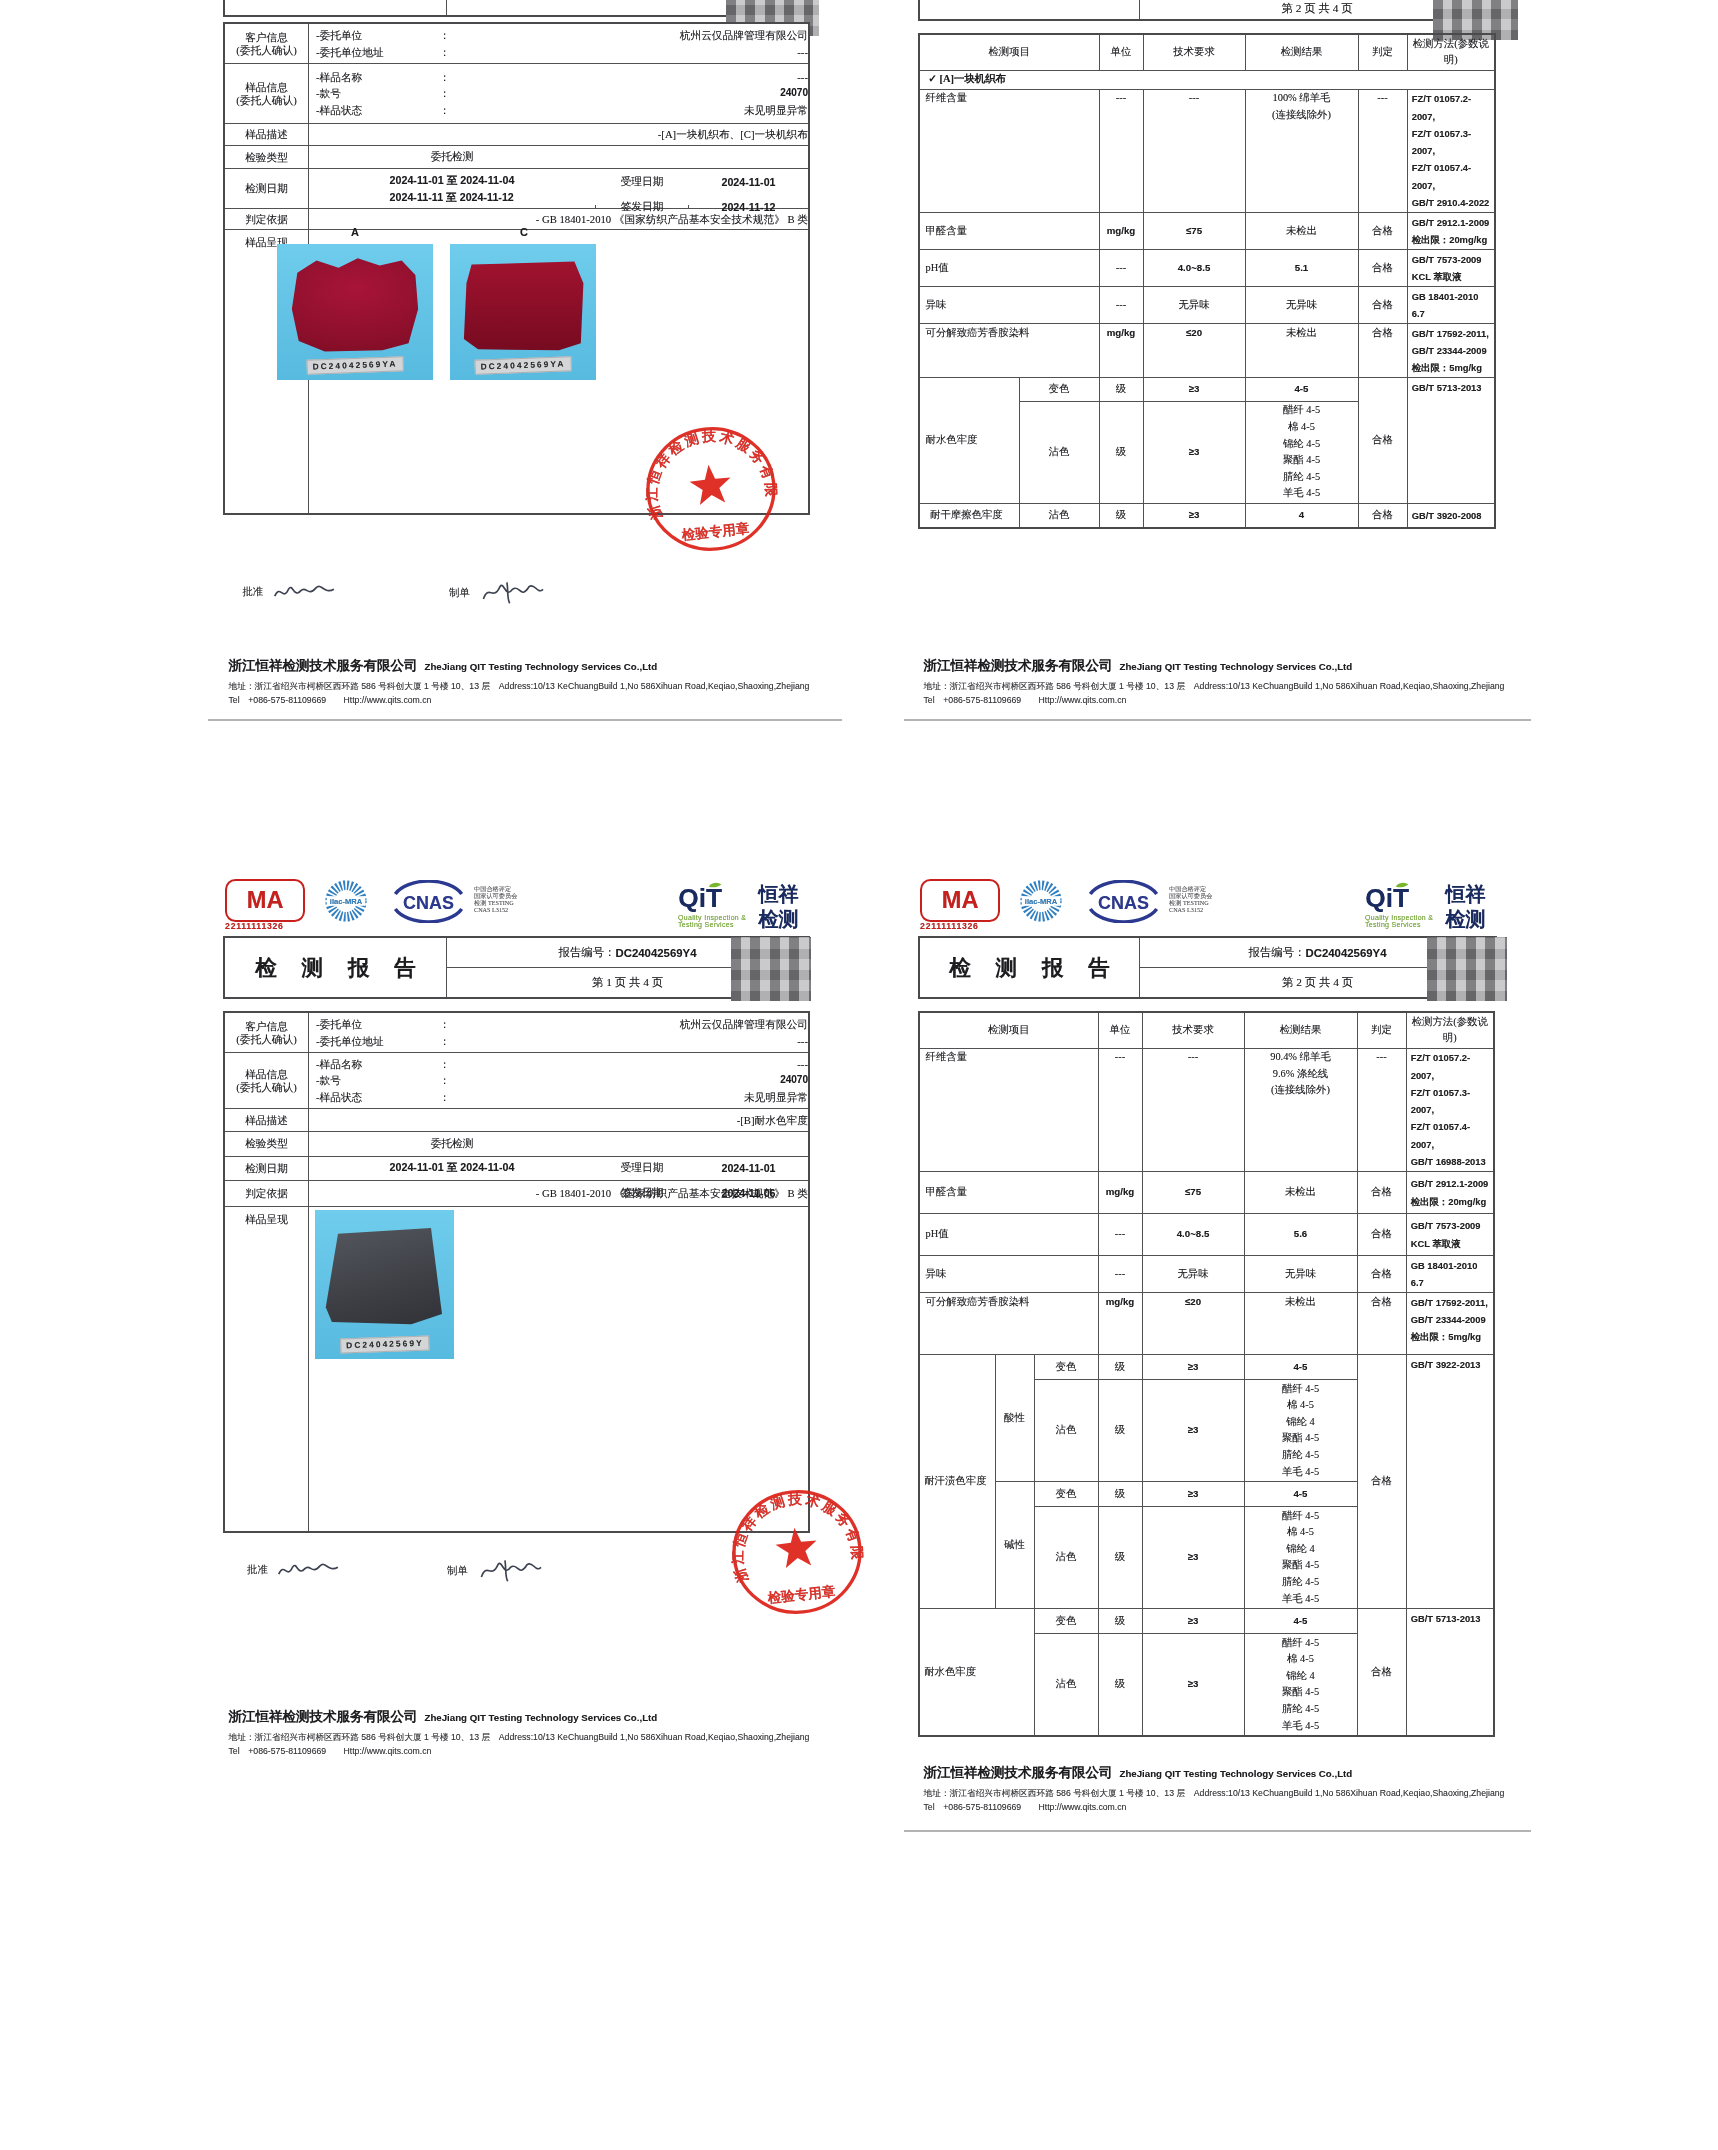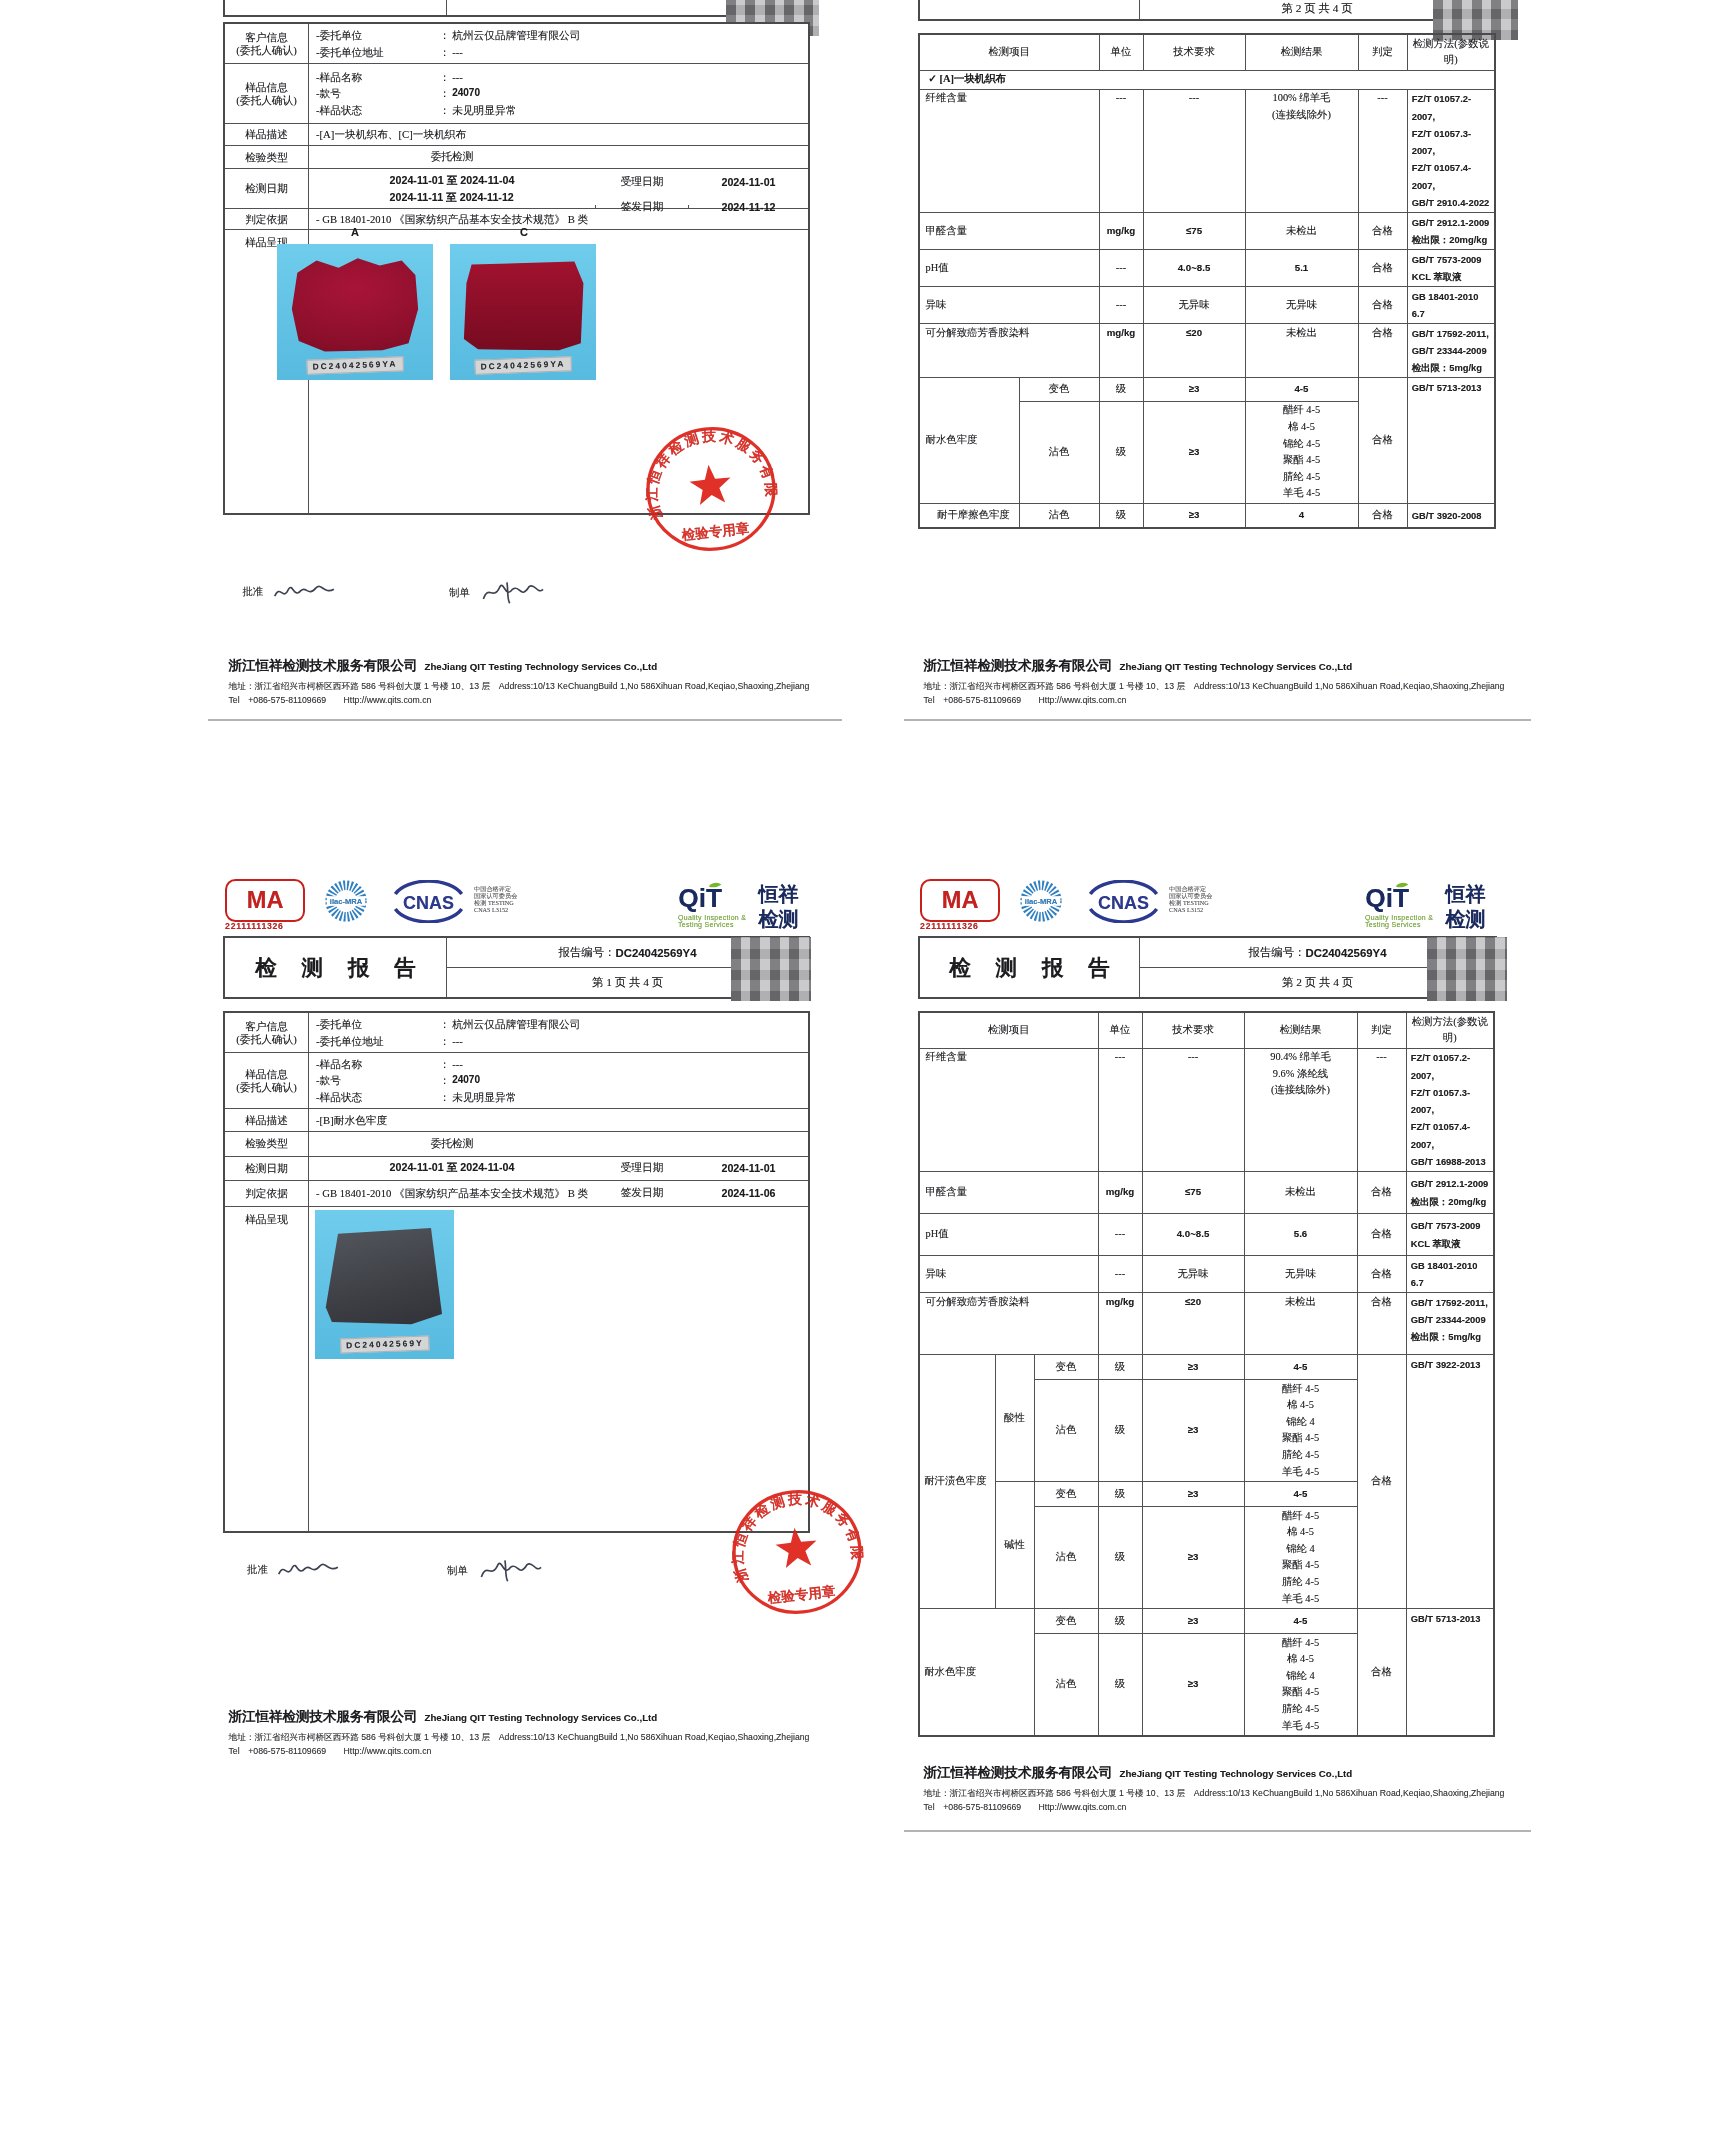--- a/index.html
+++ b/index.html
@@ -13,21 +13,21 @@
   table{border-collapse:collapse;table-layout:fixed;}
   
   .itable{border:2.1px solid #4a4a4c;background:#fff;}
   .irow{display:flex;border-top:1.4px solid #515154;align-items:stretch;}
   .irow:first-child{border-top:none;}
   .ilabel{width:83px;flex:0 0 83px;border-right:1.4px solid #515154;display:flex;align-items:center;justify-content:center;text-align:center;white-space:pre-line;font-size:10.7px;line-height:13px;}
   .ibody{flex:1;display:flex;flex-direction:column;justify-content:center;padding:1.4px 0;}
   .fline{display:flex;align-items:center;font-size:10.7px;line-height:16.6px;}
   .flab{width:121px;flex:0 0 121px;padding-left:7px;text-align:left;}
   .fcolon{width:15.2px;flex:0 0 15.2px;text-align:center;}
-  .fval{flex:1;text-align:left;}
+  .fval{flex:1;text-align:right;}
   .c4{flex:1;display:flex;align-items:stretch;}
   .c4 > div{display:flex;align-items:center;justify-content:center;font-size:10.7px;}
   .bdl{border-left:1.4px solid #515154;margin-top:36px;}
   .vbold{font-family:"Liberation Sans",sans-serif;font-weight:bold;font-size:10px;}
   
   .res{font-size:10.4px;line-height:16.6px;}
   .res td{font-size:10.4px;}
   .res .hd{font-size:10.4px;}
   td.mth{text-align:left;padding-left:4.2px;font-family:"Liberation Sans",sans-serif;font-size:9.4px;line-height:17.3px;font-weight:bold;color:#222;}
   td.num{font-family:"Liberation Sans",sans-serif;font-weight:bold;font-size:9.7px;}
@@ -287,21 +287,21 @@
       <td>级</td>
       <td class="num">≥3</td>
       <td>醋纤 4-5
 棉 4-5
 锦纶 4-5
 聚酯 4-5
 腈纶 4-5
 羊毛 4-5</td>
     </tr>
     <tr style="height:25px;">
-      <td style="text-align:left;padding-left:17px;">耐干摩擦色牢度</td>
+      <td style="text-align:left;padding-left:10px;">耐干摩擦色牢度</td>
       <td>沾色</td>
       <td>级</td>
       <td class="num">≥3</td>
       <td class="num">4</td>
       <td>合格</td>
       <td class="mth">GB/T 3920-2008</td>
     </tr>
   </tbody>
     </table>
 

